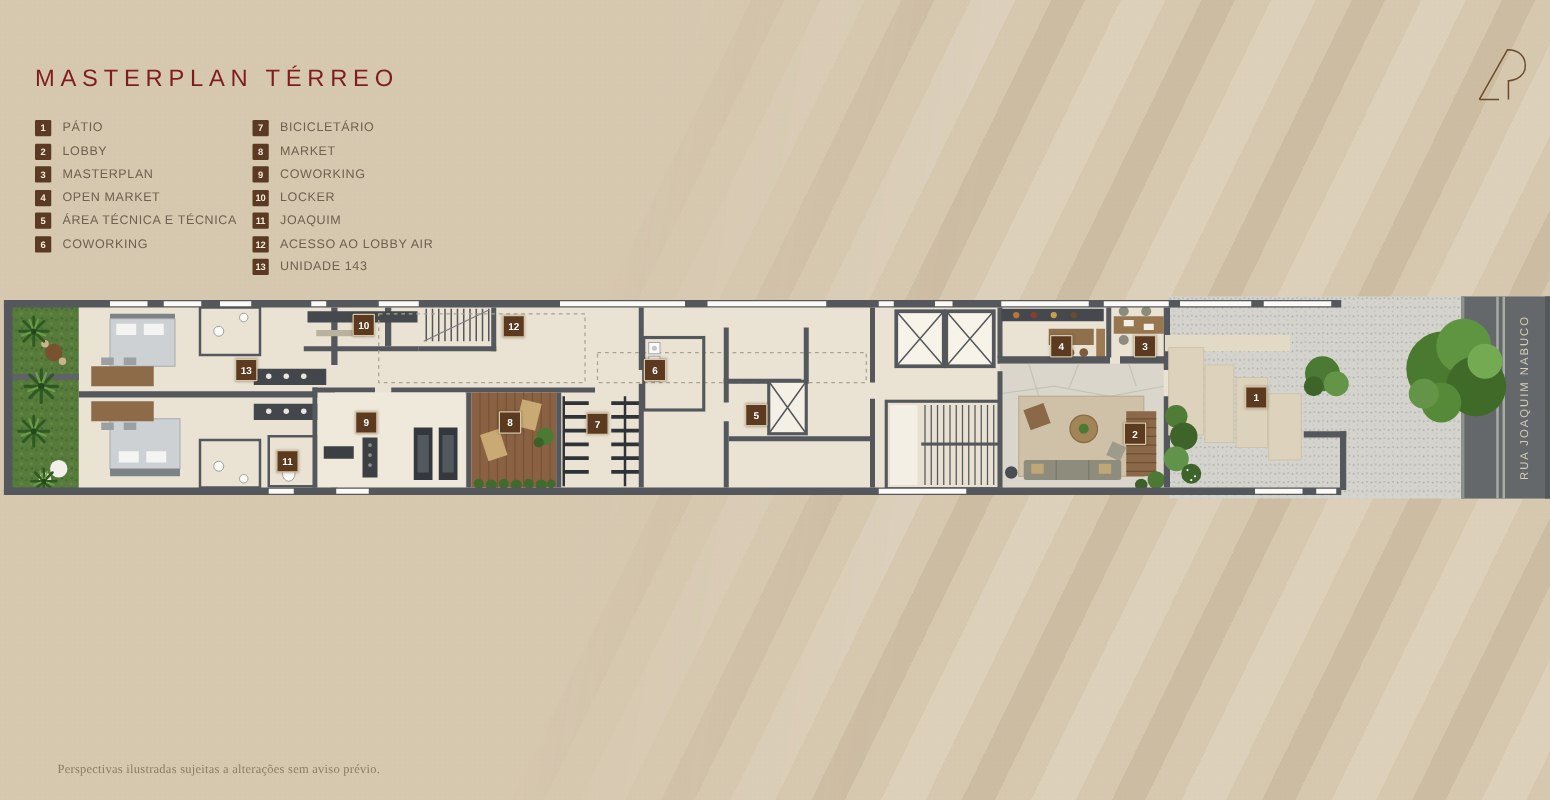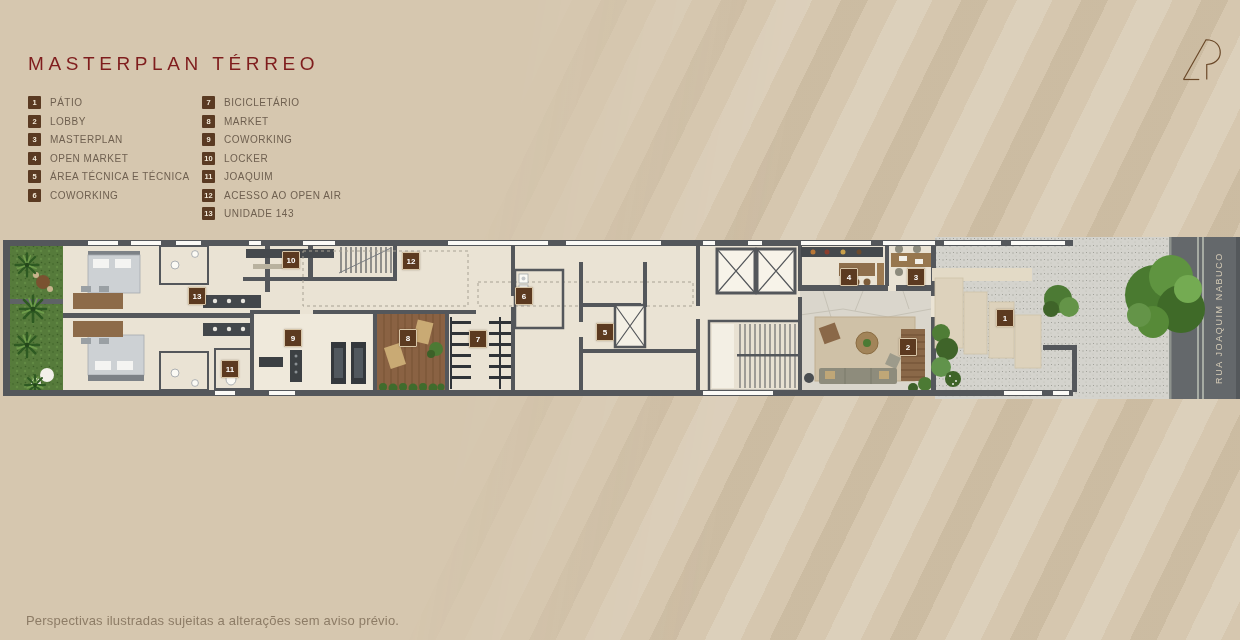--- a/index.html
+++ b/index.html
@@ -47,22 +47,22 @@
   .markers-layer{position:absolute;inset:0;z-index:5;pointer-events:none;}
   .plan-marker{
     position:absolute;width:16px;height:16px;
     transform:translate(-50%,-50%);
     background:#5c3a20;border:1px solid #d8c6a8;border-radius:1px;
     color:#ffffff;font-size:8px;font-weight:bold;
     display:flex;align-items:center;justify-content:center;
     box-shadow:0 0 2px rgba(60,40,20,0.35);
   }
   .disclaimer{
-    position:absolute;left:26px;top:600px;
-    font-size:13px;color:#8d7c66;letter-spacing:0.2px;
+    position:absolute;left:46px;top:600px;
+    font-size:10px;color:#8d7c66;letter-spacing:0.2px;font-family:Liberation Serif, serif;
   }
 </style>
 </head>
 <body>
 
 <div class="bg-texture"></div>
 <div class="bg-streaks"></div>
 
 <h1 class="page-title">MASTERPLAN TÉRREO</h1>
 
@@ -109,21 +109,21 @@
       <div class="legend-row">
         <span class="legend-num">10</span>
         <span class="legend-label">LOCKER</span>
       </div>
       <div class="legend-row">
         <span class="legend-num">11</span>
         <span class="legend-label">JOAQUIM</span>
       </div>
       <div class="legend-row">
         <span class="legend-num">12</span>
-        <span class="legend-label">ACESSO AO OPEN AIR</span>
+        <span class="legend-label">ACESSO AO LOBBY AIR</span>
       </div>
       <div class="legend-row">
         <span class="legend-num">13</span>
         <span class="legend-label">UNIDADE 143</span>
       </div>
     </div>
 </div>
 
 <div class="brand-logo">
   <svg width="48" height="52" viewBox="0 0 64 64">

